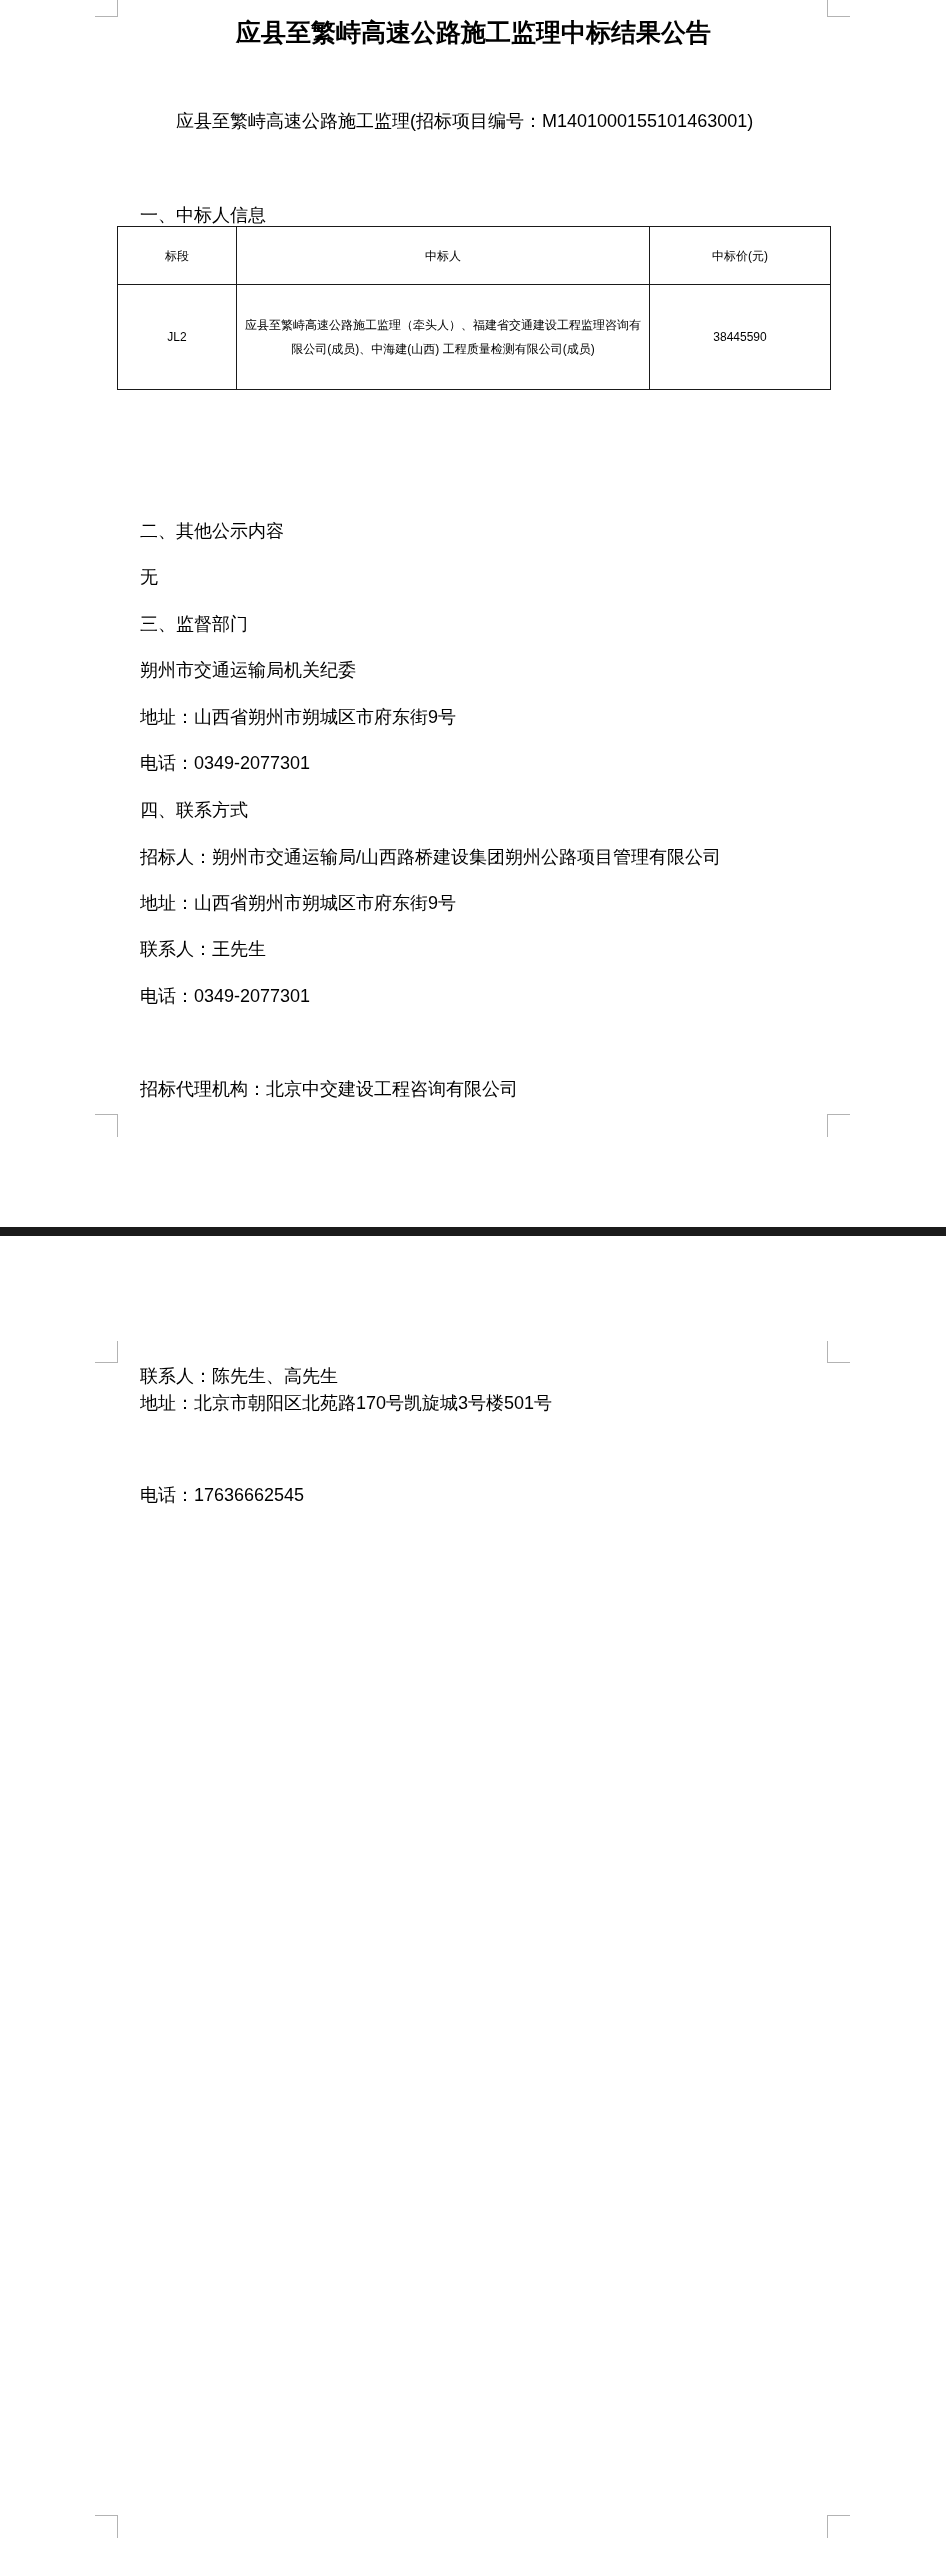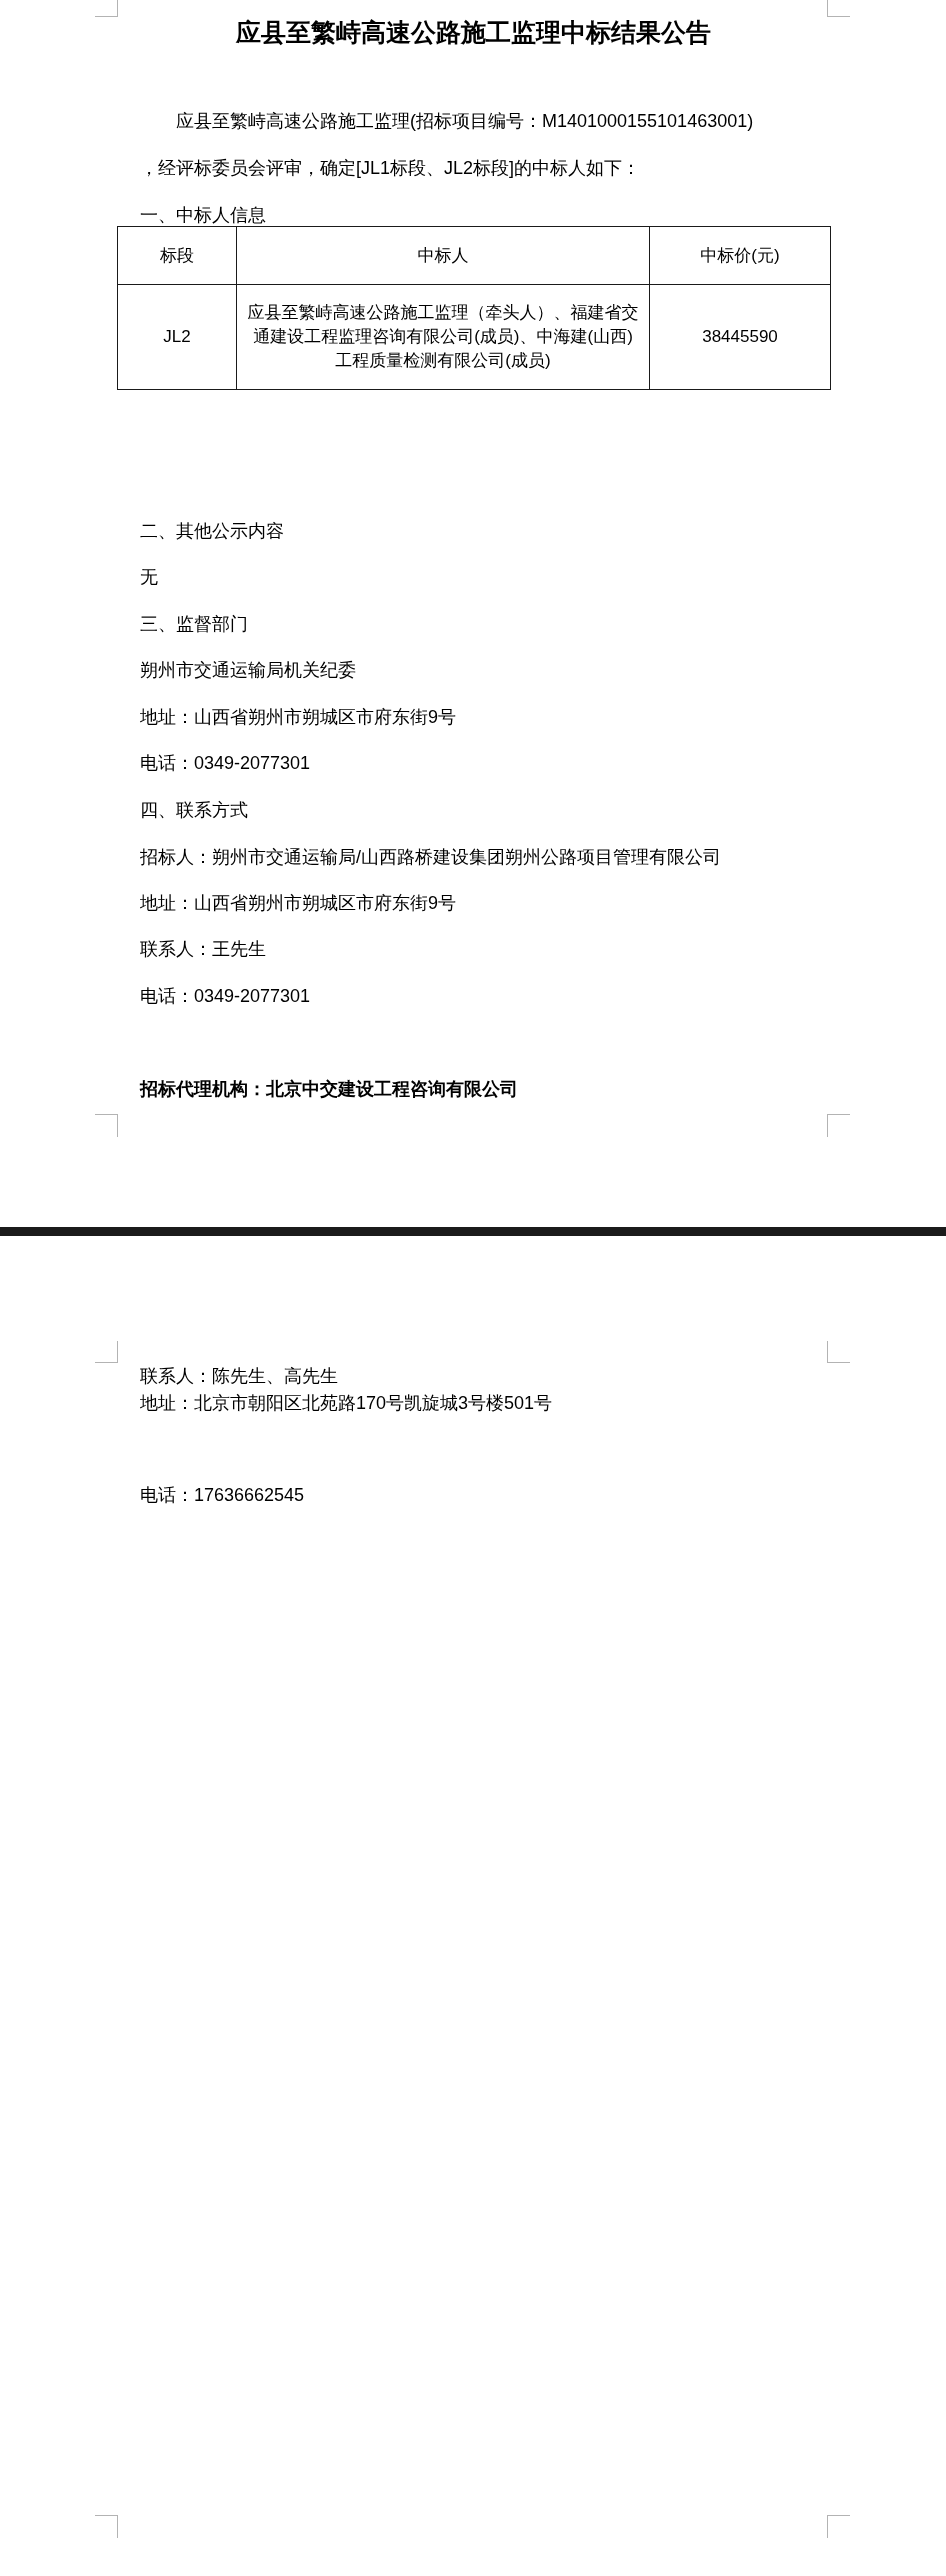--- a/index.html
+++ b/index.html
@@ -14,21 +14,21 @@
   .content { position:absolute; left:117px; width:713px; }
   .line { position:absolute; left:0; font-size:18px; white-space:nowrap; line-height:1.2;margin-left:23px; }
   .doc-title { position:absolute; left:0; width:100%; text-align:center; font-size:25px; font-weight:bold; white-space:nowrap; }
   .indent1 { padding-left:36px; }
 
   table.results {
     position:absolute; left:0; top:226px;
     width:713px;
     border-collapse:collapse;
     table-layout:fixed;
-    font-size:17px;
+    font-size:12px;
   }
   table.results th, table.results td {
     border:0.8px solid #1a1a1a;
     font-weight:normal;
     vertical-align:middle;
     text-align:center;
     line-height:24px;
     padding:3.3px 6.6px;
     box-sizing:border-box;
   }
@@ -51,21 +51,20 @@
   .mark.br { border-left:1.6px solid var(--mark,#b3b3b3);  border-top:1.6px solid var(--mark,#b3b3b3); }
 </style>
 </head>
 <body>
 
 <div class="content" style="top:0; height:1184px;">
 
   <div class="doc-title" style="top:16.4px;">应县至繁峙高速公路施工监理中标结果公告</div>
 
   <div class="line indent1" style="top:111px;">应县至繁峙高速公路施工监理(招标项目编号：M1401000155101463001)</div>
-  <div class="line" style="top:158px;">，经评标委员会评审，确定[JL1标段、JL2标段]的中标人如下：</div>
 
   <div class="line" style="top:205px;">一、中标人信息</div>
 
   <table class="results">
     <colgroup>
       <col style="width:119px;">
       <col style="width:413px;">
       <col style="width:181px;">
     </colgroup>
     <tbody>
@@ -89,21 +88,21 @@
   <div class="line" style="top:660px;">朔州市交通运输局机关纪委</div>
   <div class="line" style="top:707px;">地址：山西省朔州市朔城区市府东街9号</div>
   <div class="line" style="top:753px;">电话：0349-2077301</div>
 
   <div class="line" style="top:800px;">四、联系方式</div>
   <div class="line" style="top:847px;">招标人：朔州市交通运输局/山西路桥建设集团朔州公路项目管理有限公司</div>
   <div class="line" style="top:893px;">地址：山西省朔州市朔城区市府东街9号</div>
   <div class="line" style="top:939px;">联系人：王先生</div>
   <div class="line" style="top:986px;">电话：0349-2077301</div>
 
-  <div class="line" style="top:1079px;font-weight:bold;">招标代理机构：北京中交建设工程咨询有限公司</div>
+  <div class="line" style="top:1079px;">招标代理机构：北京中交建设工程咨询有限公司</div>
 </div>
 
 <div class="mark tl" style="left:95px; top:0; height:15.6px;"></div>
 <div class="mark tr" style="left:827px; top:0; height:15.6px;"></div>
 <div class="mark bl" style="left:95px; top:1114px; height:22px;"></div>
 <div class="mark br" style="left:827px; top:1114px; height:22px;"></div>
 
 <div class="sep-bar"></div>
 
 <div class="mark tl" style="left:95px; top:1341px; height:20.5px;"></div>

